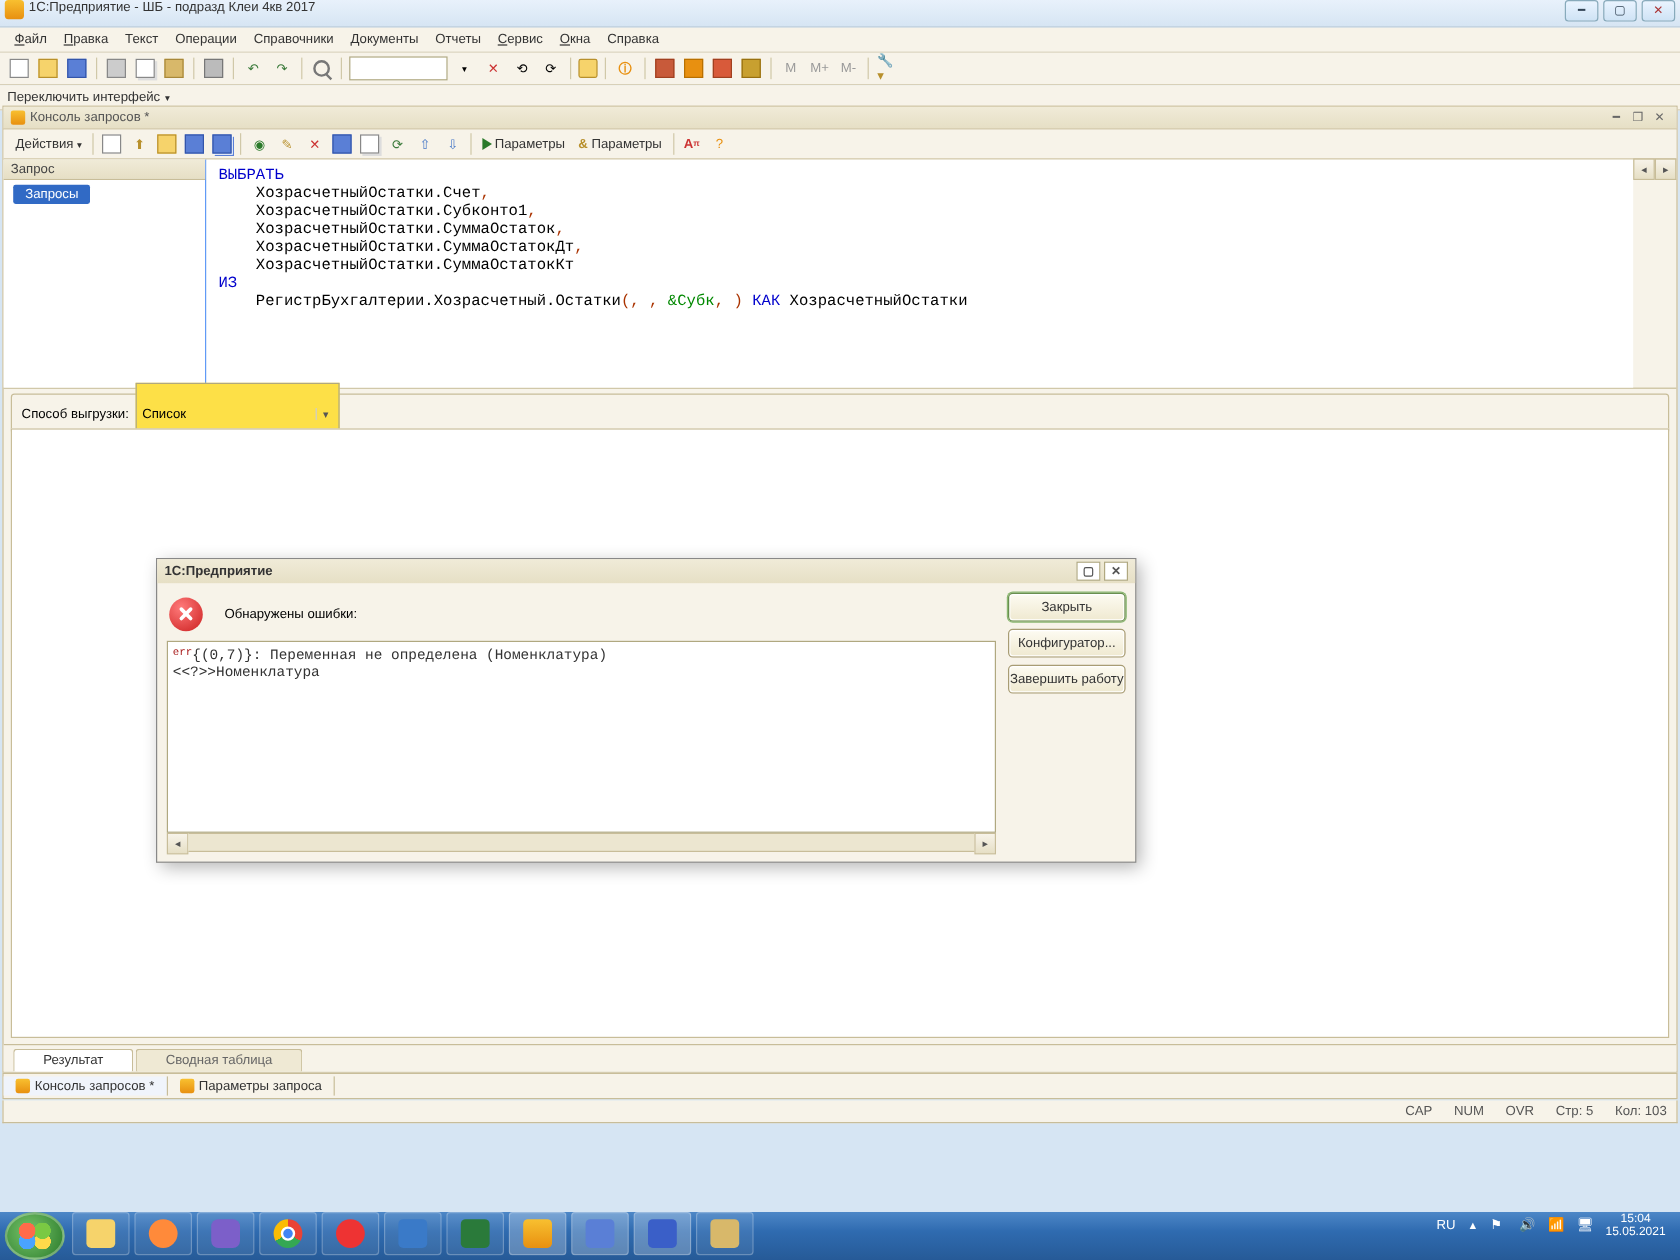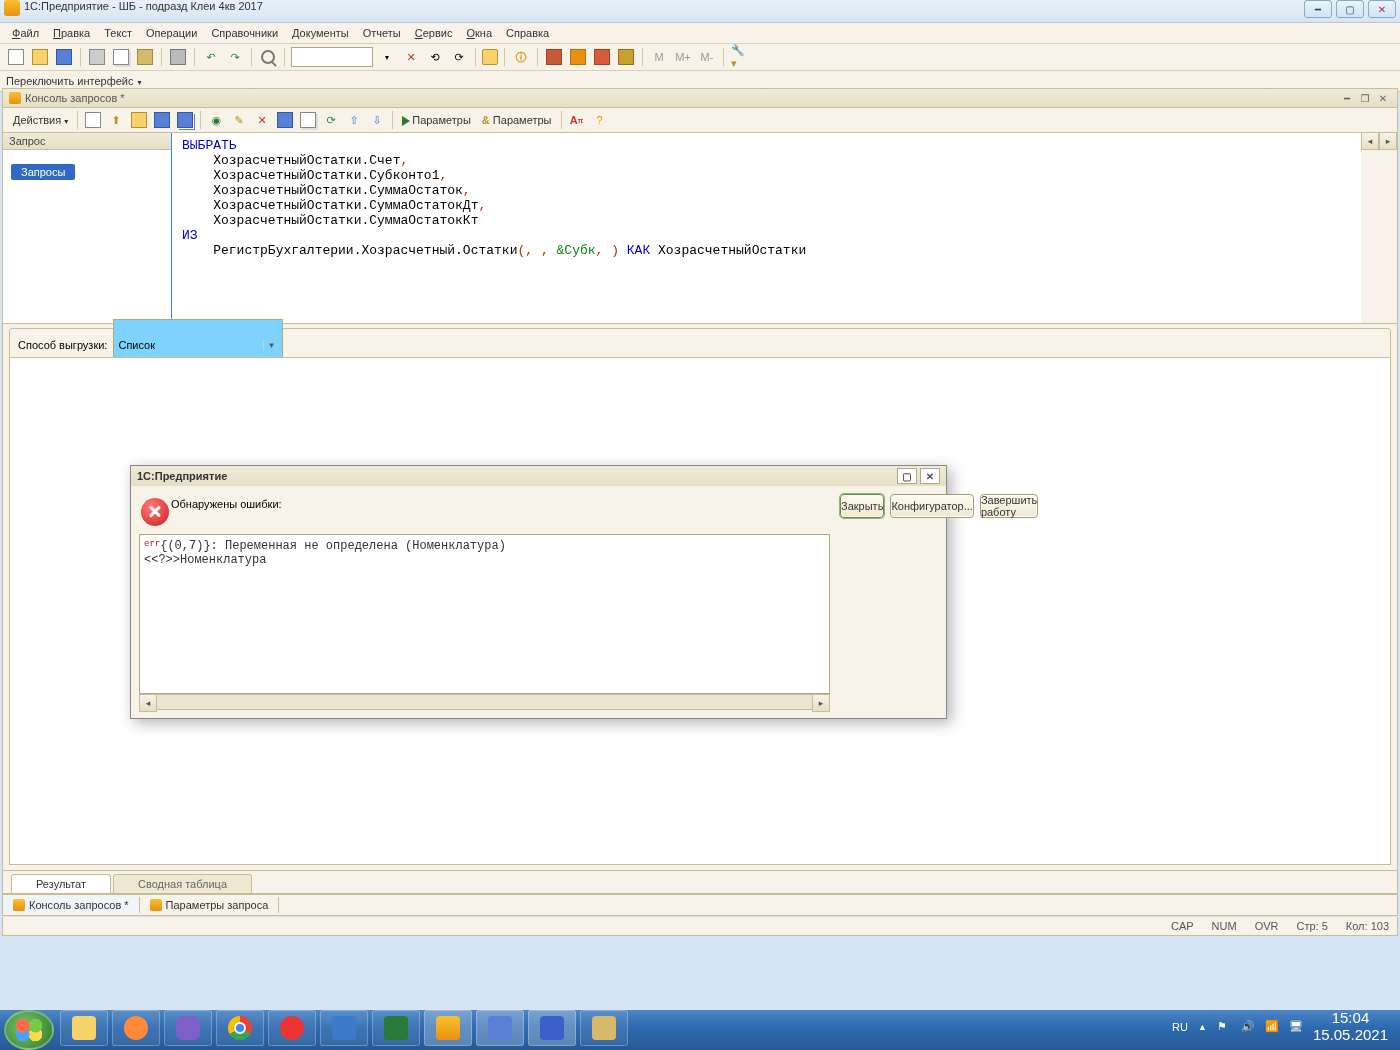--- a/index.html
+++ b/index.html
@@ -22,31 +22,31 @@
 .mditab .ico2{width:12px;height:12px;background:linear-gradient(#f8c030,#e89010);border-radius:2px;margin-right:4px}
 .mditab .spacer{flex:1}
 .mditab .mdiwbtn{width:16px;height:14px;display:flex;align-items:center;justify-content:center;font-size:10px;color:#666;margin-left:2px}
 .qtoolbar{height:24px;background:#f7f3e9;display:flex;align-items:center;padding:0 6px;gap:3px;border-bottom:1px solid #c8bd99}
 .qtoolbar .txtbtn{padding:2px 4px;color:#333}
 .qtoolbar .dd::after{content:"▾";margin-left:3px;font-size:8px}
 .playicon{width:0;height:0;border-left:8px solid #2a7a2a;border-top:5px solid transparent;border-bottom:5px solid transparent;display:inline-block;vertical-align:middle;margin-right:2px}
 .qbody{height:190px;display:flex;border-bottom:1px solid #c8bd99}
 .qtree{width:168px;border-right:1px solid #3b82f6;background:#fff}
 .qtree .hdr{background:linear-gradient(#f0ebd8,#e6dfc5);padding:2px 6px;border-bottom:1px solid #c8bd99;color:#444}
-.qtree .item{margin:14px 8px;padding:2px 10px;background:#316ac5;color:#fff;border-radius:2px;display:inline-block}
+.qtree .item{margin:4px 8px;padding:2px 10px;background:#316ac5;color:#fff;border-radius:2px;display:inline-block}
 .qcodewrap{flex:1;display:flex;flex-direction:row;min-width:0}
 .qcode{flex:1;background:#fff;padding:6px 10px;font-family:"Courier New",monospace;font-size:13px;line-height:1.15;color:#000;white-space:pre;overflow:hidden}
 .kw{color:#0000cc}
 .str{color:#008800}
 .punct{color:#aa3300}
 .hscroll{height:16px;background:#f0ebd8;display:flex;align-items:center}
 .hscroll .arrow{width:16px;height:16px;background:linear-gradient(#f7f3e9,#e6dfc5);border:1px solid #c8bd99;display:flex;align-items:center;justify-content:center;font-size:9px;color:#555}
 .hscroll .track{flex:1;height:14px;background:#ece6d0;border:1px solid #c8bd99;border-left:none;border-right:none}
 .exportrow{height:24px;display:flex;align-items:center;padding:4px 8px;gap:6px;border:1px solid #c8bd99;margin:4px 6px;background:#f7f3e9;border-radius:3px}
-.exportrow .combo{flex:0 0 160px;height:18px;background:#7dd3fc;border:1px solid #b0a880;display:flex;align-items:center;padding:16px 4px;justify-content:space-between}
+.exportrow .combo{flex:0 0 160px;height:18px;background:#fde047;border:1px solid #b0a880;display:flex;align-items:center;padding:16px 4px;justify-content:space-between}
 .exportrow .combo .cdd{width:14px;text-align:center;font-size:9px;color:#555;border-left:1px solid #ccc}
 .resultarea{position:absolute;top:268px;left:6px;right:6px;bottom:28px;background:#fff;border:1px solid #c8bd99}
 .bottomtabs{position:absolute;bottom:0;left:0;right:0;height:22px;background:#f7f3e9;border-top:1px solid #c8bd99;display:flex;align-items:flex-end;padding:0 8px}
 .btab{padding:3px 24px;border:1px solid #c8bd99;border-bottom:none;background:#fff;margin-right:2px;border-radius:3px 3px 0 0;color:#333}
 .btab.inactive{background:#efe9d4;color:#666}
 .doctabs{position:absolute;left:2px;right:2px;bottom:134px;height:20px;background:#f7f3e9;border:1px solid #c8bd99;display:flex;align-items:center}
 .dtab{padding:2px 10px;border-right:1px solid #c8bd99;display:flex;align-items:center;gap:4px;color:#333;background:#f0f4fb}
 .dtab .dico{width:12px;height:12px;background:linear-gradient(#f8c030,#e89010);border-radius:2px}
 .dtab.inactive{background:#f7f3e9}
 .statusbar{position:absolute;left:2px;right:2px;bottom:114px;height:18px;background:#f7f3e9;border:1px solid #c8bd99;border-top:none;display:flex;align-items:center;justify-content:flex-end;padding:0 8px;gap:18px;color:#555;font-size:11px}
@@ -55,40 +55,40 @@
 .startbtn::before{content:"";position:absolute;inset:7px;background:
  radial-gradient(circle at 30% 30%,#ff6b4a 0 25%,transparent 26%),
  radial-gradient(circle at 70% 30%,#7ac943 0 25%,transparent 26%),
  radial-gradient(circle at 30% 70%,#4aa3ff 0 25%,transparent 26%),
  radial-gradient(circle at 70% 70%,#ffd94a 0 25%,transparent 26%);border-radius:4px}
 .tbitem{width:46px;height:34px;border:1px solid rgba(255,255,255,.25);border-radius:3px;margin-right:4px;display:flex;align-items:center;justify-content:center;background:rgba(255,255,255,.08)}
 .tbitem.active{background:rgba(255,255,255,.25)}
 .tbitem .ticon{width:24px;height:24px;border-radius:4px}
 .tray{margin-left:auto;display:flex;align-items:center;gap:10px;color:#fff;padding-right:8px}
 .tray .lang{font-size:11px}
-.tray .time{text-align:center;font-size:15px;line-height:1.1}
+.tray .time{text-align:center;font-size:10px;line-height:1.1}
 .trayicon{width:14px;height:14px}
 
 .dialog{position:absolute;left:130px;top:465px;width:815px;background:#f7f3e9;border:1px solid #888;box-shadow:4px 4px 14px rgba(0,0,0,.3)}
 .dialog .dtitle{height:20px;background:linear-gradient(#f0ebd8,#e6dfc5);display:flex;align-items:center;padding:0 6px;color:#333;font-weight:bold}
 .dialog .dtitle .spacer{flex:1}
 .dialog .dtitle .dwbtn{width:18px;height:14px;border:1px solid #b0a880;background:#fff;margin-left:3px;display:flex;align-items:center;justify-content:center;font-size:10px;color:#555}
 .dialog .dbody{display:flex;padding:8px;gap:10px}
 .dialog .dleft{flex:1}
-.dialog .errhdr{display:flex;align-items:flex-start;gap:2px;padding:4px 2px 8px}
+.dialog .errhdr{display:flex;align-items:center;gap:18px;padding:4px 2px 8px}
 .erricon{width:28px;height:28px;border-radius:50%;background:radial-gradient(circle at 35% 30%,#ff7a7a,#cc2020);position:relative}
 .erricon::before,.erricon::after{content:"";position:absolute;width:14px;height:3px;background:#fff;top:12px;left:7px;border-radius:2px}
 .erricon::before{transform:rotate(45deg)}
 .erricon::after{transform:rotate(-45deg)}
 .dialog .errbox{height:150px;background:#fff;border:1px solid #b0a880;padding:4px;font-family:"Courier New",monospace;font-size:12px;color:#333;white-space:pre;overflow:hidden;position:relative}
 .dialog .errbox .errtag{color:#aa2020;font-size:9px;vertical-align:top}
 .dialog .dsb{height:16px;display:flex}
 .dialog .dsb .arrow{width:16px;height:16px;background:linear-gradient(#f7f3e9,#e6dfc5);border:1px solid #c8bd99;display:flex;align-items:center;justify-content:center;font-size:9px;color:#555}
 .dialog .dsb .track{flex:1;background:#ece6d0;border-top:1px solid #c8bd99;border-bottom:1px solid #c8bd99}
-.dialog .dbtns{width:98px;display:flex;flex-direction:row;gap:6px}
+.dialog .dbtns{width:98px;display:flex;flex-direction:column;gap:6px}
 .dbtn{height:22px;border:1px solid #a89c74;background:linear-gradient(#fdfbf2,#efe9d0);border-radius:4px;display:flex;align-items:center;justify-content:center;color:#333;box-shadow:inset 0 0 0 1px #fff}
 .dbtn.primary{border-color:#6a8f50;box-shadow:0 0 0 1px #8ab870,inset 0 0 0 1px #fff}
 
 .i-new{background:#fff;border:1px solid #888}
 .i-open{background:#f6d36b;border:1px solid #b8902c}
 .i-save{background:#5a7fd6;border:1px solid #3355aa}
 .i-cut{background:#ccc;border:1px solid #888}
 .i-copy{background:#fff;border:1px solid #888;box-shadow:2px 2px 0 #ddd}
 .i-paste{background:#d8b86a;border:1px solid #a8883a}
 .i-print{background:#bbb;border:1px solid #777}

